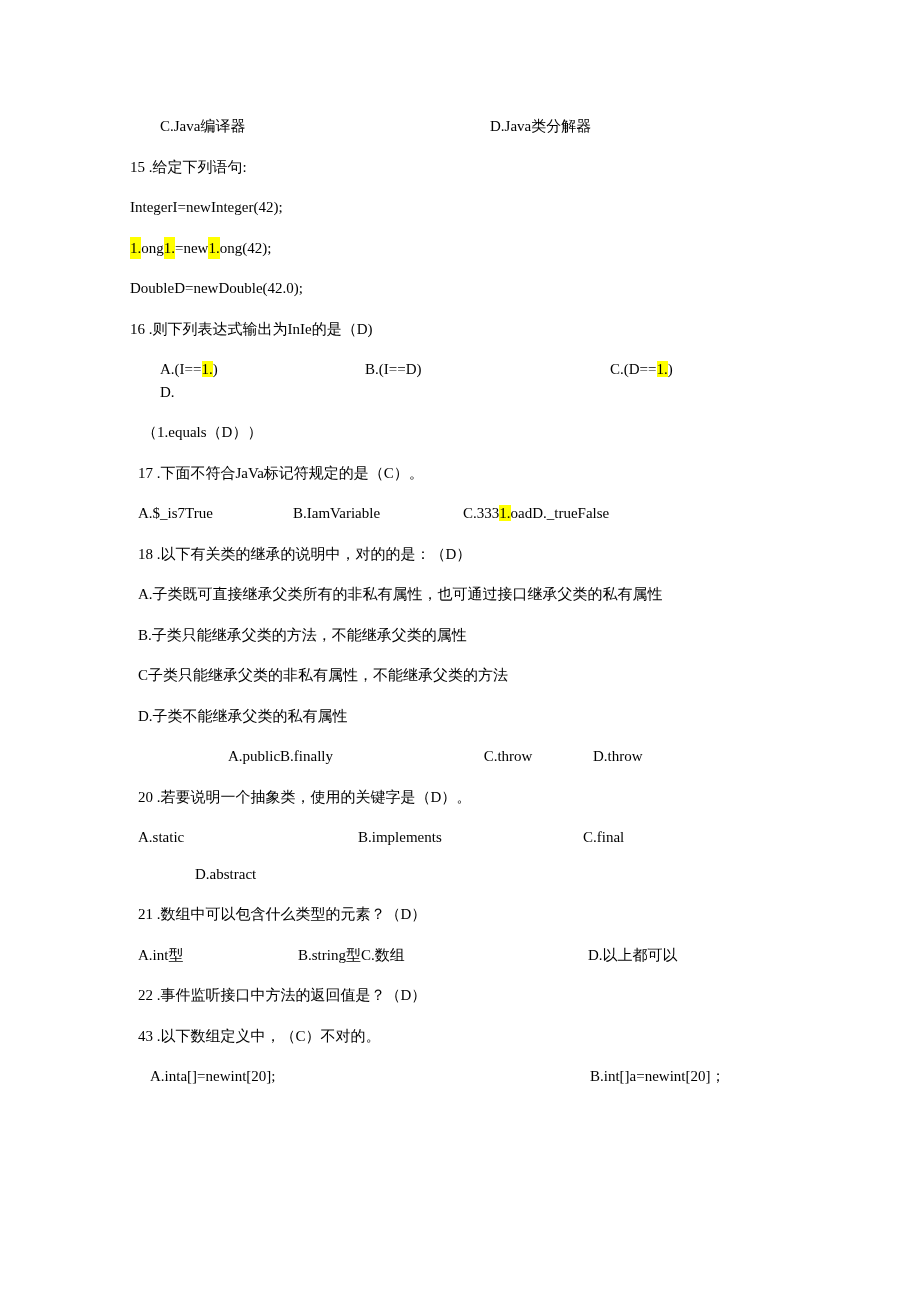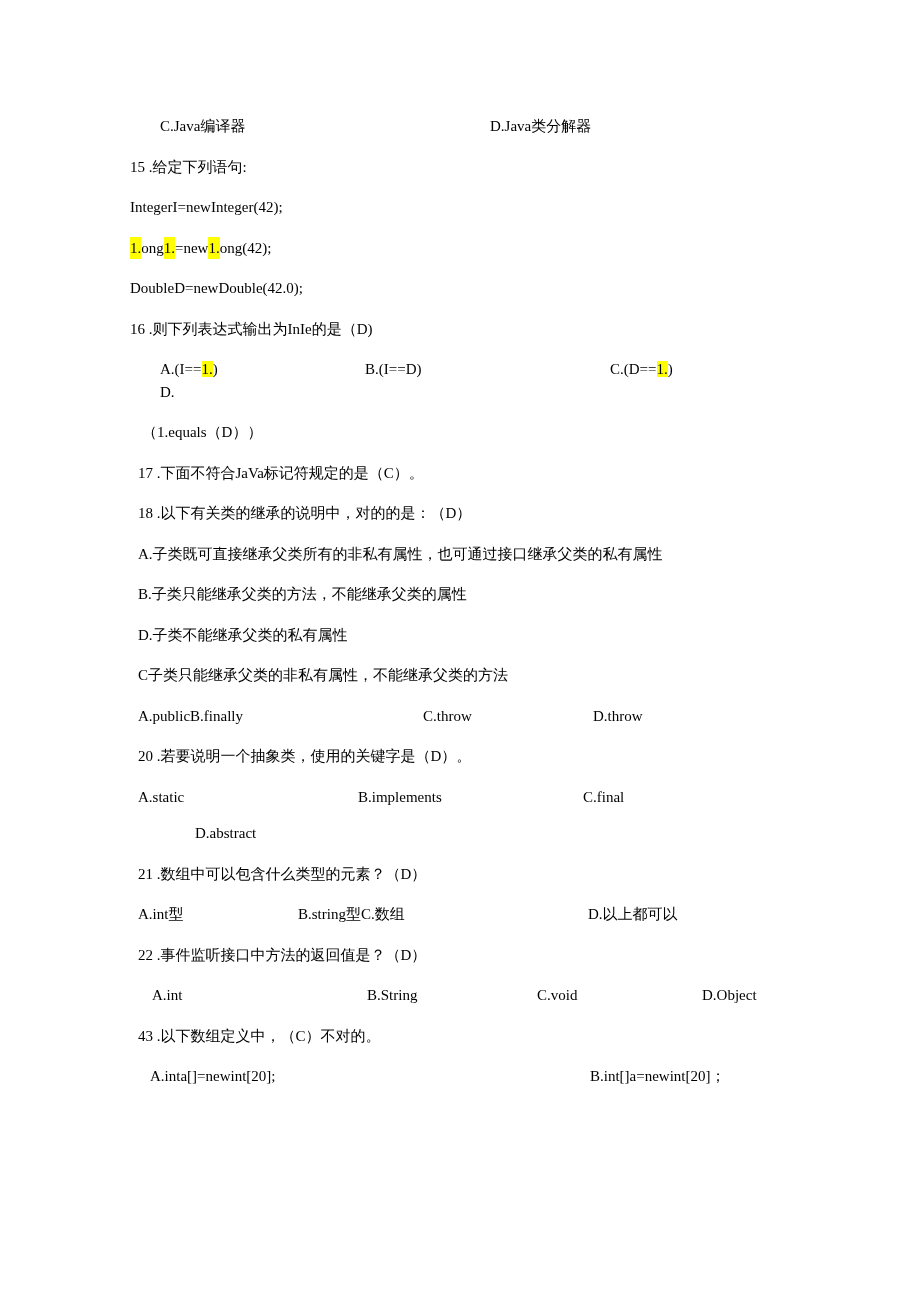--- a/index.html
+++ b/index.html
@@ -61,38 +61,43 @@
     <span style="width:170px;"><span>C.(D==</span><span class="hl">1.</span><span>)</span></span>
     <span>D.</span>
   </div>
   <div class="line" style="padding-left:12px;">
     <span>（1.equals（D））</span>
   </div>
 
   <div class="line" style="padding-left:8px;">
     <span>17 .下面不符合JaVa标记符规定的是（C）。</span>
   </div>
+  <div class="line" style="padding-left:8px;">
+    <span style="width:155px;">A.$_is7True</span>
+    <span style="width:170px;">B.IamVariable</span>
+    <span><span>C.333</span><span class="hl">1.</span><span>oadD._trueFalse</span></span>
+  </div>
 
   <div class="line" style="padding-left:8px;">
     <span>18 .以下有关类的继承的说明中，对的的是：（D）</span>
   </div>
   <div class="line" style="padding-left:8px;align-items:center;">
     <span>A.子类既可直接继承父类所有的非私有属性，也可通过接口继承父类的私有属性</span>
   </div>
   <div class="line" style="padding-left:8px;">
     <span>B.子类只能继承父类的方法，不能继承父类的属性</span>
   </div>
   <div class="line" style="padding-left:8px;">
+    <span>C子类只能继承父类的非私有属性，不能继承父类的方法</span>
+  </div>
+  <div class="line" style="padding-left:8px;">
     <span>D.子类不能继承父类的私有属性</span>
   </div>
-  <div class="line" style="padding-left:8px;">
-    <span>C子类只能继承父类的非私有属性，不能继承父类的方法</span>
-  </div>
 
-  <div class="line" style="padding-left:8px;">
+  <div class="line" style="padding-left:8px;text-align:center;">
     <span style="width:285px;">A.publicB.finally</span>
     <span style="width:170px;">C.throw</span>
     <span>D.throw</span>
   </div>
 
   <div class="line" style="padding-left:8px;">
     <span>20 .若要说明一个抽象类，使用的关键字是（D）。</span>
   </div>
   <div class="line tight" style="padding-left:8px;">
     <span style="width:220px;">A.static</span>
@@ -108,26 +113,20 @@
   </div>
   <div class="line" style="padding-left:8px;">
     <span style="width:160px;">A.int型</span>
     <span style="width:290px;">B.string型C.数组</span>
     <span>D.以上都可以</span>
   </div>
 
   <div class="line" style="padding-left:8px;">
     <span>22 .事件监听接口中方法的返回值是？（D）</span>
   </div>
-  <div class="line" style="padding-left:22px;">
-    <span style="width:215px;">A.int</span>
-    <span style="width:170px;">B.String</span>
-    <span style="width:165px;">C.void</span>
-    <span>D.Object</span>
-  </div>
 
   <div class="line" style="padding-left:8px;">
     <span>43 .以下数组定义中，（C）不对的。</span>
   </div>
   <div class="line" style="padding-left:20px;">
     <span style="width:440px;">A.inta[]=newint[20];</span>
     <span>B.int[]a=newint[20]；</span>
   </div>
 
 </div>

